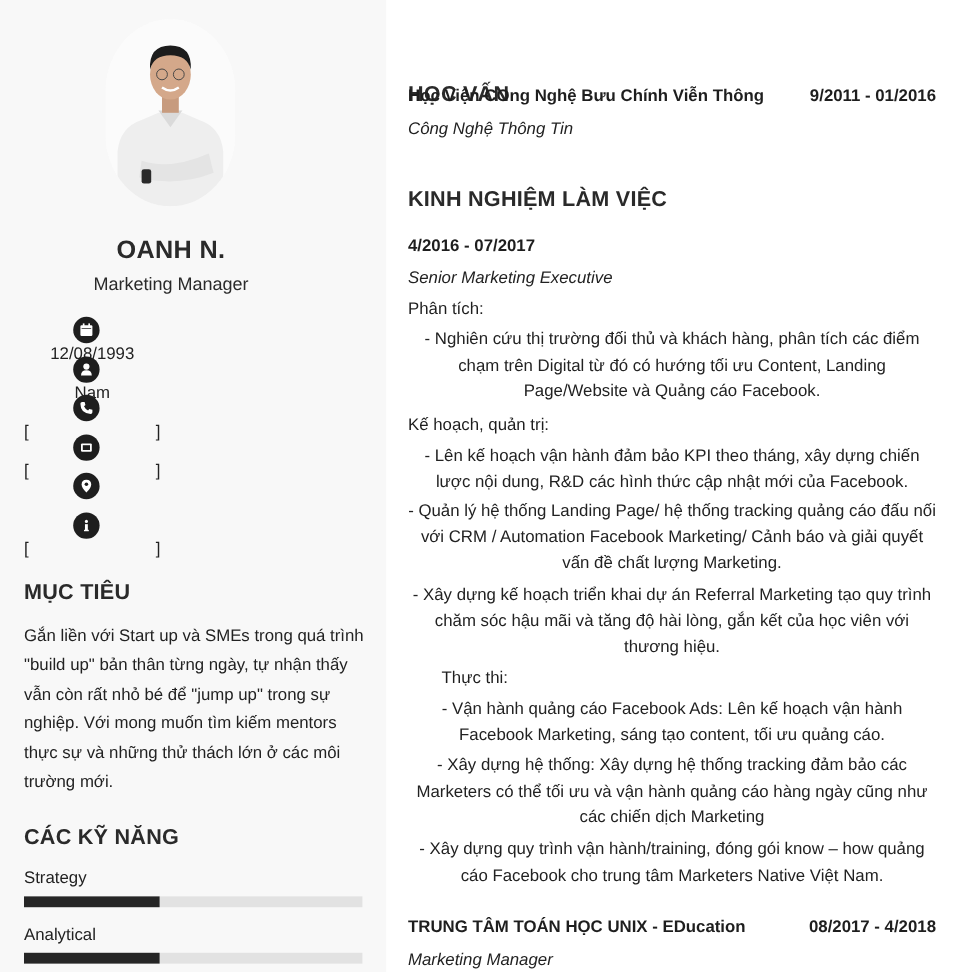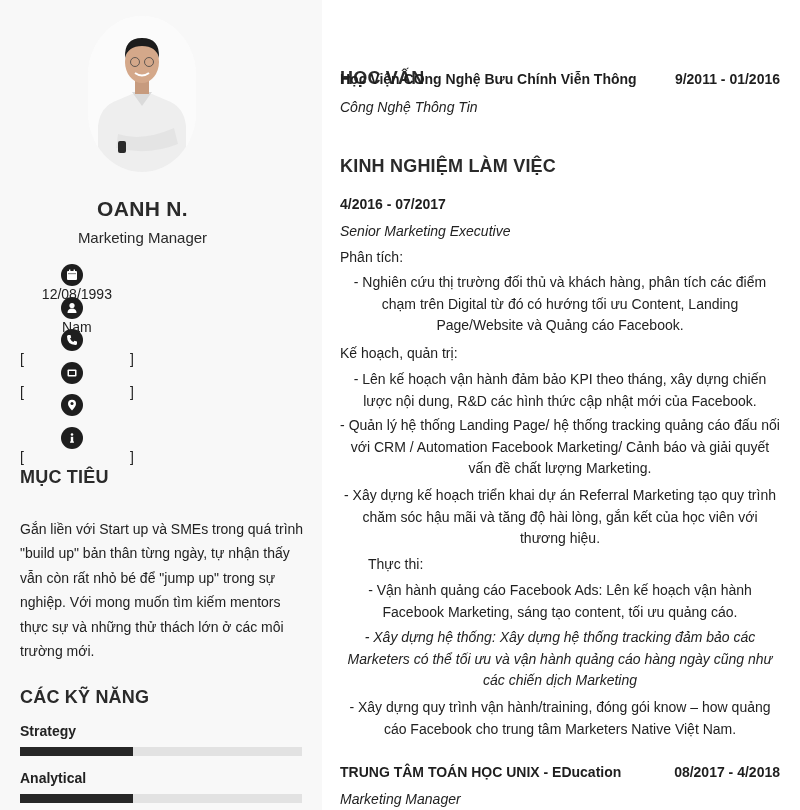--- a/index.html
+++ b/index.html
@@ -30,28 +30,28 @@
   .info-icon {
     width: 22px; height: 22px; border-radius: 50%; background: #1e1e1e;
     display: flex; align-items: center; justify-content: center; margin-right: 10px; flex-shrink: 0;
   }
   .info-icon svg { width: 12px; height: 12px; fill: #fff; }
   .info-text { font-size: 14px; color: #222; }
   .redact { display: inline-block; width: 106px; }
   .section-h {
     font-weight: bold; font-size: 18px; color: #2a2a2a; text-transform: none; letter-spacing: 0.2px;
   }
-  .muc-h { position: absolute; left: 20px; top: 467px; }
+  .muc-h { position: absolute; left: 20px; top: 483px; }
   .muc-body {
     position: absolute; left: 20px; top: 517px; width: 290px;
     font-size: 14px; line-height: 24.4px; color: #222;
   }
   .skills-h { position: absolute; left: 20px; top: 687px; }
   .skill { position: absolute; left: 20px; width: 282px; }
-  .skill-label { font-size: 14px; color: #222; font-weight: bold; }
+  .skill-label { font-size: 14px; color: #222; }
   .skill-track { margin-top: 8px; height: 9px; background: #e2e2e2; width: 282px; position: relative; }
   .skill-fill { position: absolute; left: 0; top: 0; height: 9px; background: #262626; }
 
   .edu-h { position: absolute; left: 340px; top: 33px; margin-top: 35px; }
   .row-head {
     position: absolute; left: 340px; width: 440px; display: flex; justify-content: space-between;
     font-weight: bold; font-size: 14px; color: #1e1e1e;
   }
   .sub-italic { position: absolute; left: 340px; font-style: italic; font-size: 14px; color: #222; }
   .exp-h { position: absolute; left: 340px; top: 156px; }
@@ -177,20 +177,20 @@
 <div class="cat" style="top:249px;">Phân tích:</div>
 <div class="para" style="top:272px;">- Nghiên cứu thị trường đối thủ và khách hàng, phân tích các điểm chạm trên Digital từ đó có hướng tối ưu Content, Landing Page/Website và Quảng cáo Facebook.</div>
 
 <div class="cat" style="top:345px;">Kế hoạch, quản trị:</div>
 <div class="para" style="top:369px;">- Lên kế hoạch vận hành đảm bảo KPI theo tháng, xây dựng chiến lược nội dung, R&amp;D các hình thức cập nhật mới của Facebook.</div>
 <div class="para" style="top:415px;">- Quản lý hệ thống Landing Page/ hệ thống tracking quảng cáo đấu nối với CRM / Automation Facebook Marketing/ Cảnh báo và giải quyết vấn đề chất lượng Marketing.</div>
 <div class="para" style="top:485px;">- Xây dựng kế hoạch triển khai dự án Referral Marketing tạo quy trình chăm sóc hậu mãi và tăng độ hài lòng, gắn kết của học viên với thương hiệu.</div>
 
 <div class="cat" style="top:556px;margin-left:28px;">Thực thi:</div>
 <div class="para" style="top:580px;">- Vận hành quảng cáo Facebook Ads: Lên kế hoạch vận hành Facebook Marketing, sáng tạo content, tối ưu quảng cáo.</div>
-<div class="para" style="top:627px;font-style:italic;">- Xây dựng hệ thống: Xây dựng hệ thống tracking đảm bảo các Marketers có thể tối ưu và vận hành quảng cáo hàng ngày cũng như các chiến dịch Marketing</div>
+<div class="para" style="top:627px;">- Xây dựng hệ thống: Xây dựng hệ thống tracking đảm bảo các Marketers có thể tối ưu và vận hành quảng cáo hàng ngày cũng như các chiến dịch Marketing</div>
 <div class="para" style="top:697px;">- Xây dựng quy trình vận hành/training, đóng gói know – how quảng cáo Facebook cho trung tâm Marketers Native Việt Nam.</div>
 
 <div class="row-head" style="top:764px;">
   <span>TRUNG TÂM TOÁN HỌC UNIX - EDucation</span>
   <span>08/2017 - 4/2018</span>
 </div>
 <div class="sub-italic" style="top:791px;">Marketing Manager</div>
 
 </body></html>

